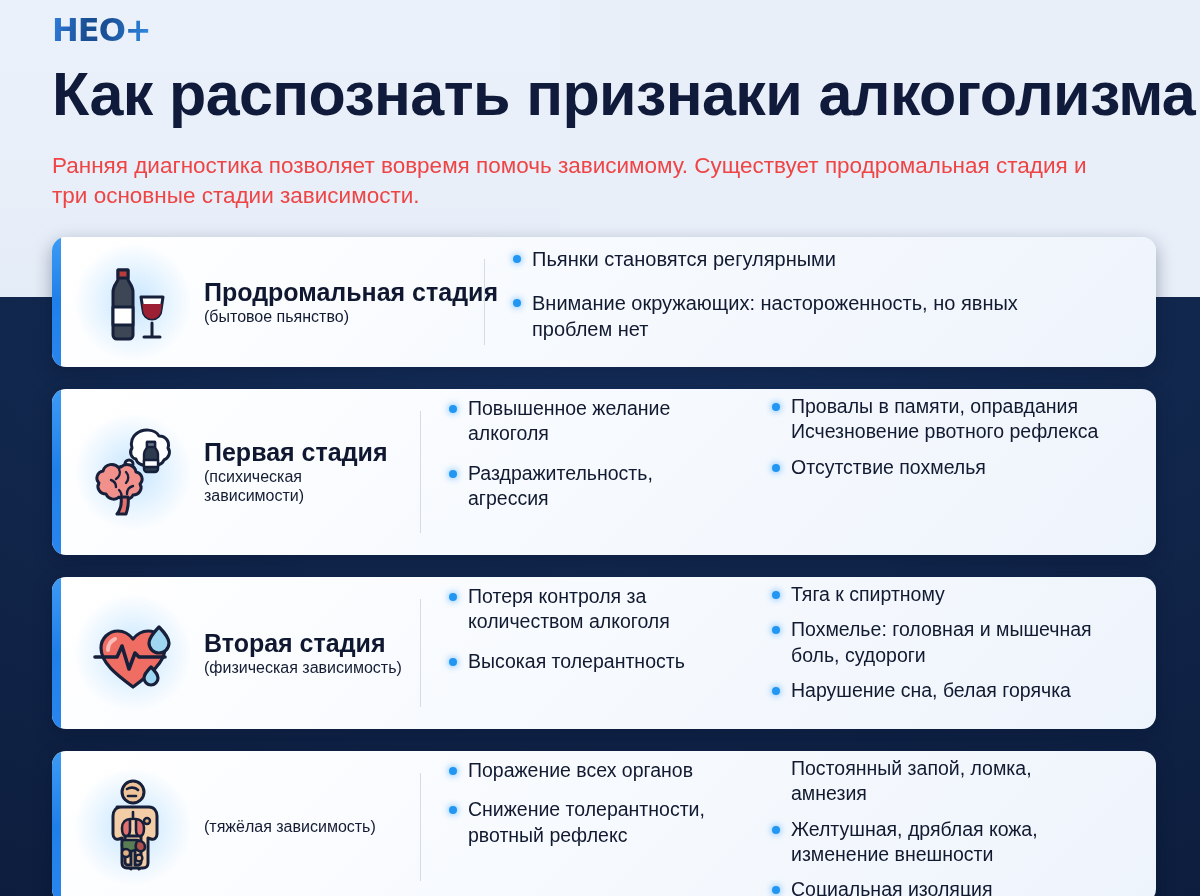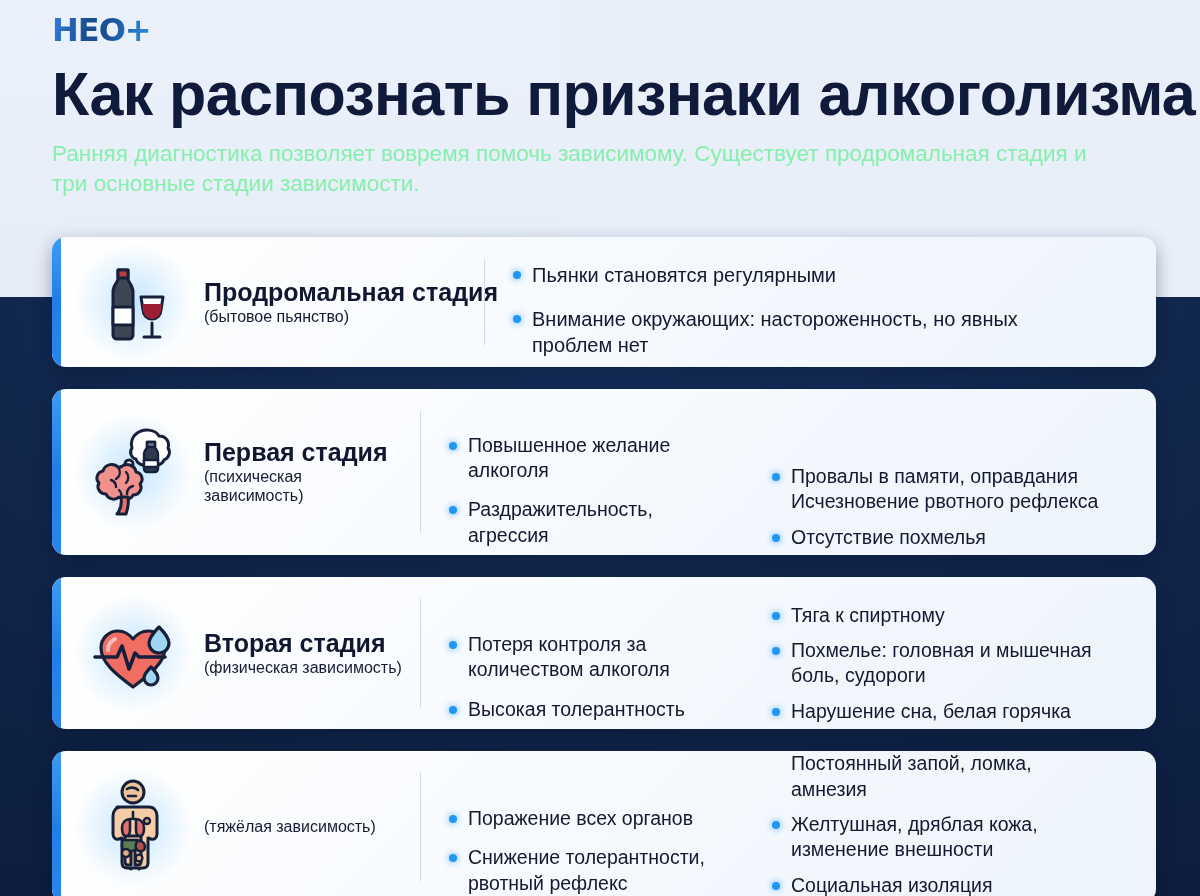--- a/index.html
+++ b/index.html
@@ -61,23 +61,23 @@
   .title {
     margin-top: 16px;
     font-size: 61px;
     font-weight: 800;
     color: #101a3a;
     letter-spacing: -0.6px;
     line-height: 1.06;
     white-space: nowrap;
   }
   .subtitle {
-    margin-top: 12px;
+    margin-top: 24px;
     font-size: 22.5px;
-    color: #86efac;
+    color: #ef4444;
     line-height: 1.33;
     max-width: 1040px;
   }
 
   
   .cards {
     position: absolute;
     left: 52px;
     top: 237px;
     width: 1104px;
@@ -162,21 +162,21 @@
   .divider {
     width: 1px;
     background: #d3dbe6;
     margin: 22px 0;
     flex: 0 0 1px;
   }
 
   .bullets-col {
     display: flex;
     flex-direction: column;
-    justify-content: flex-end;
+    justify-content: flex-start;
     padding: 0 14px 0 26px;
     box-sizing: border-box;
   }
   .card-1 .bullets-col { width: 555px; }
   .card-2 .col-a, .card-3 .col-a, .card-4 .col-a { width: 325px; min-width: 325px; }
   .card-2 .col-b, .card-3 .col-b, .card-4 .col-b { width: 372px; min-width: 372px; padding-left: 24px; }
 
   .bullet {
     position: relative;
     font-size: 19.5px;
@@ -258,21 +258,21 @@
               </g>
               <path d="M38 48c-5-6-14-4-16 3-6 1-8 8-4 12-3 5 1 11 7 11 2 5 9 7 13 3 4 4 12 3 14-2 6 0 10-6 7-11 4-4 2-11-4-12-1-7-10-10-15-5-1-1-1 0-2 1z" fill="#f2918c"></path>
               <path d="M38 49c2 4 0 8-3 10M45 52c3 3 3 8 0 11M30 60c3 1 5 4 5 7M52 66c-4 1-6 4-6 8M38 70c2 2 3 5 2 8" fill="none" stroke-width="2.4"></path>
               <path d="M40 77c1 7 0 12-4 17h9c2-6 3-11 2-17z" fill="#e4706c"></path>
             </g>
           </svg>
         </div>
       </div>
       <div class="stage-cell">
         <div class="stage-name">Первая стадия</div>
-        <div class="stage-sub">(психическая зависимость)</div>
+        <div class="stage-sub">(психическая зависимости)</div>
       </div>
       <div class="divider"></div>
       <div class="bullets-col col-a">
         <div class="bullet">Повышенное желание алкоголя</div>
         <div class="bullet">Раздражительность, агрессия</div>
       </div>
       <div class="bullets-col col-b">
         <div class="bullet tight">Провалы в памяти, оправдания Исчезновение рвотного рефлекса</div>
         <div class="bullet tight">Отсутствие похмелья</div>
       </div>

